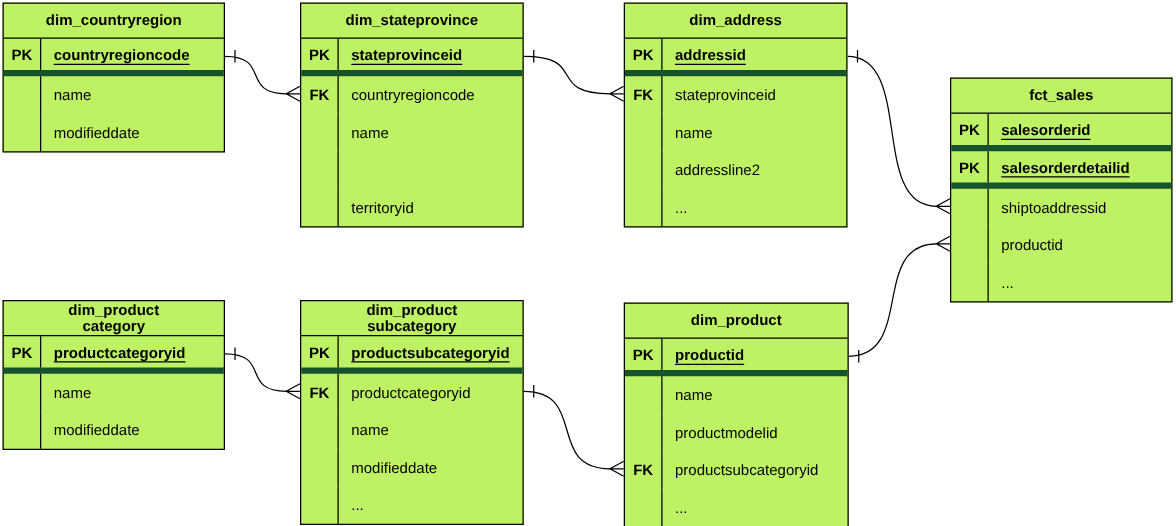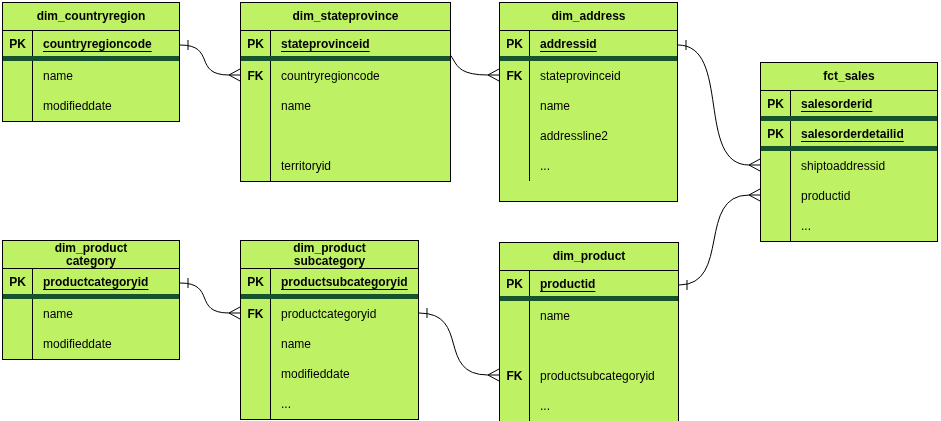--- a/index.html
+++ b/index.html
@@ -109,21 +109,21 @@
       </div>
       <div class="frow">
         <div class="keycell"></div>
         <div class="fieldcell">name</div>
       </div>
       <div class="frow">
         <div class="keycell"></div>
         <div class="fieldcell">modifieddate</div>
       </div>
     </div>
-    <div class="entity" style="left: 240px; top: 2px; width: 211px; height: 180px;">
+    <div class="entity" style="left: 240px; top: 2px; width: 179px; height: 180px;">
       <div class="entity-title">dim_stateprovince</div>
       <div class="frow pk">
         <div class="keycell">PK</div>
         <div class="fieldcell">stateprovinceid</div>
       </div>
       <div class="frow">
         <div class="keycell">FK</div>
         <div class="fieldcell">countryregioncode</div>
       </div>
       <div class="frow">
@@ -131,21 +131,21 @@
         <div class="fieldcell">name</div>
       </div>
       <div class="frow">
         <div class="keycell"></div>
       </div>
       <div class="frow">
         <div class="keycell"></div>
         <div class="fieldcell">territoryid</div>
       </div>
     </div>
-    <div class="entity" style="left: 499px; top: 2px; width: 179px; height: 200px;">
+    <div class="entity" style="left: 499px; top: 2px; width: 179px; height: 180px;">
       <div class="entity-title">dim_address</div>
       <div class="frow pk">
         <div class="keycell">PK</div>
         <div class="fieldcell">addressid</div>
       </div>
       <div class="frow">
         <div class="keycell">FK</div>
         <div class="fieldcell">stateprovinceid</div>
       </div>
       <div class="frow">
@@ -229,20 +229,21 @@
       <div class="frow pk">
         <div class="keycell">PK</div>
         <div class="fieldcell">productid</div>
       </div>
       <div class="frow">
         <div class="keycell"></div>
         <div class="fieldcell">name</div>
       </div>
       <div class="frow">
         <div class="keycell"></div>
+        <div class="fieldcell">productmodelid</div>
       </div>
       <div class="frow">
         <div class="keycell">FK</div>
         <div class="fieldcell">productsubcategoryid</div>
       </div>
       <div class="frow">
         <div class="keycell"></div>
         <div class="fieldcell">...</div>
       </div>
     </div>

